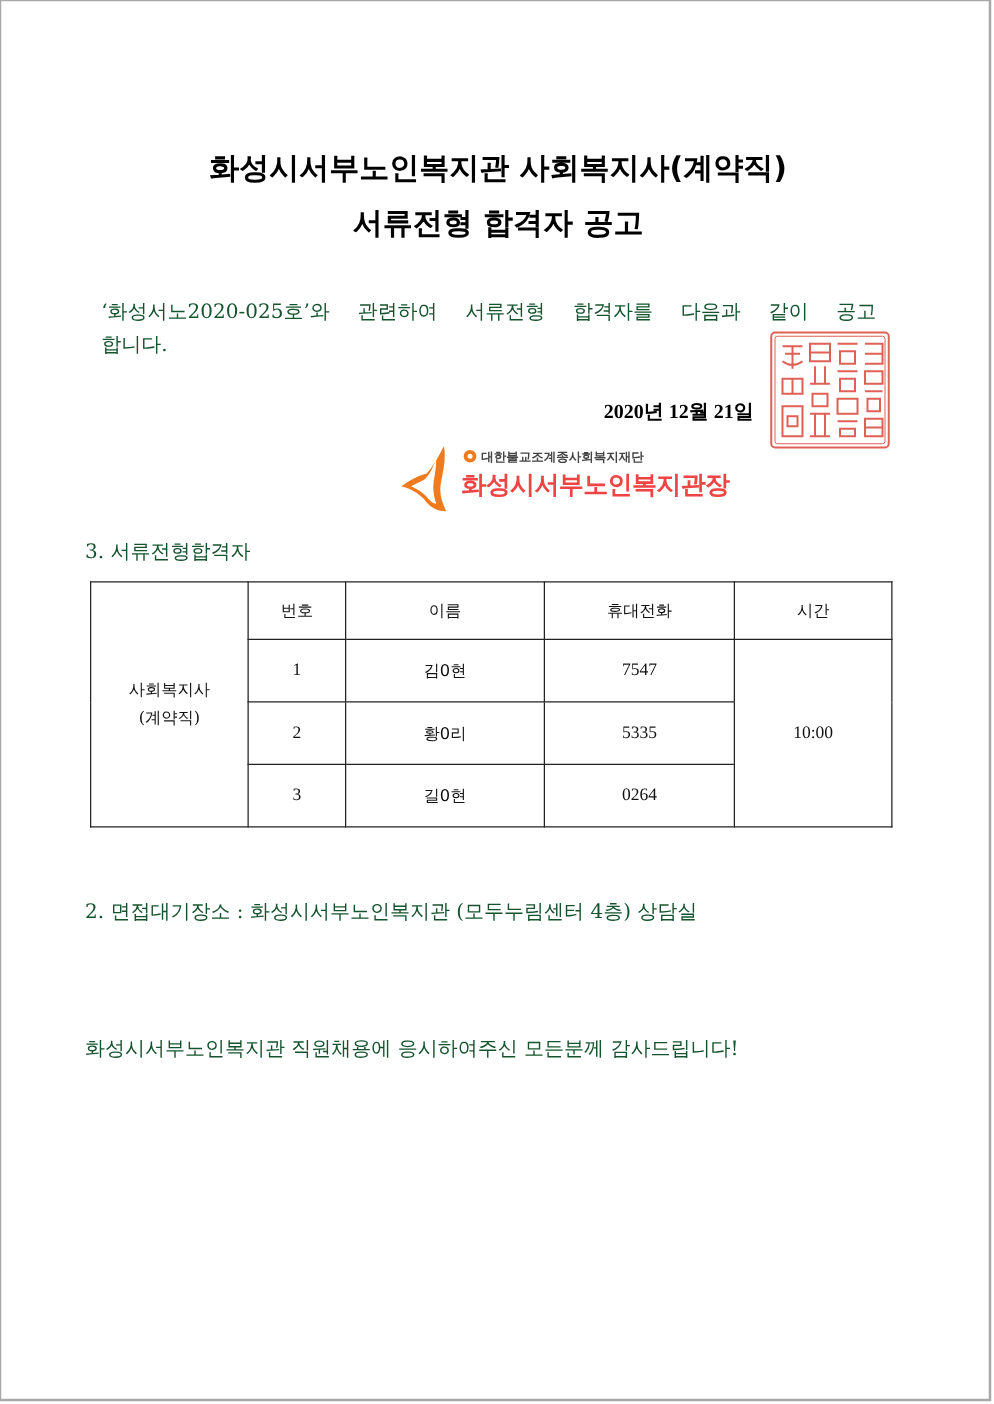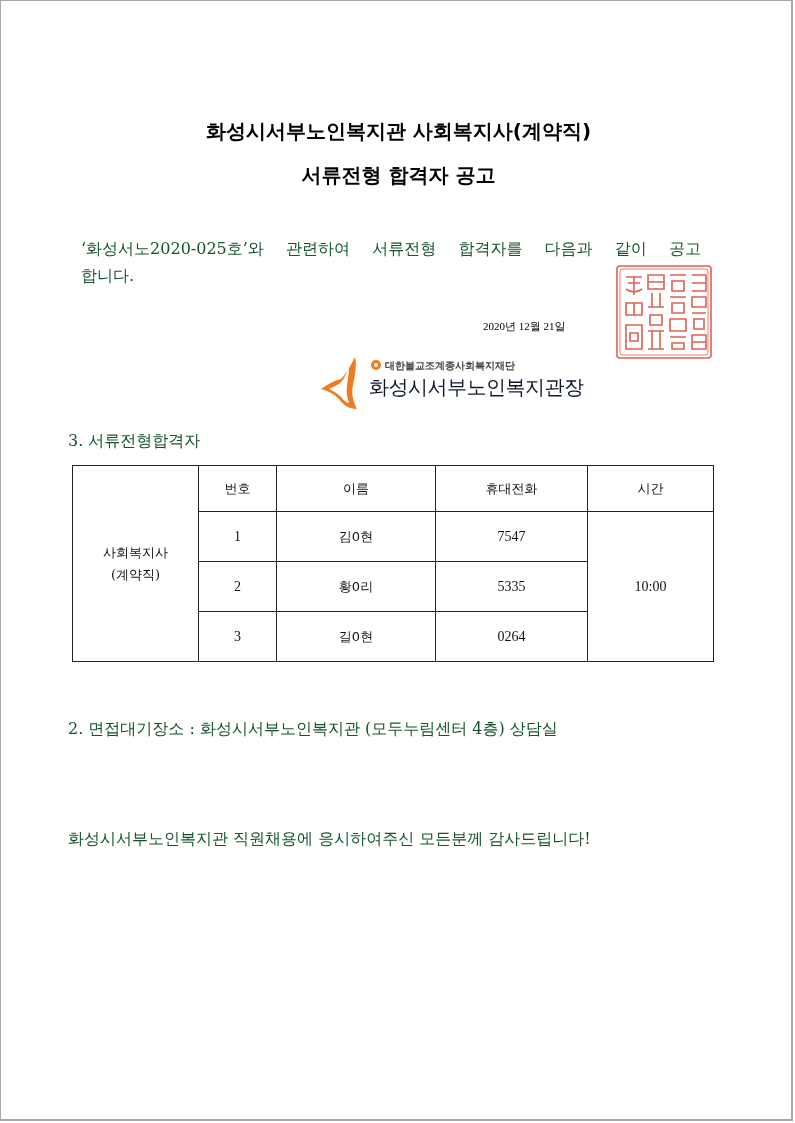--- a/index.html
+++ b/index.html
@@ -4,34 +4,34 @@
 <style>
   html, body { margin: 0; padding: 0; background: #ffffff; }
   body { width: 795px; height: 1123px; position: relative; overflow: hidden; }
   .page {
     position: absolute; left: 0; top: 0; width: 793px; height: 1121px;
     border: 1px solid #a8a8a8; border-width: 1px 2px 2px 1px; box-sizing: border-box; background: #fff;
   }
   .title {
     position: absolute; left: 0; width: 795px; text-align: center;
     font-family: "DejaVu Sans", sans-serif; font-weight: bold; color: #000;
-    font-size: 20px; letter-spacing: 0px;
+    font-size: 24px; letter-spacing: 0px;
   }
   .title.l1 { top: 117px; }
   .title.l2 { top: 161px; }
   .serif {
     font-family: "DejaVu Serif", "Liberation Serif", serif; color: #14532d;
   }
   .intro {
     position: absolute; left: 80px; top: 234px; width: 620px; font-size: 16px;
     line-height: 27px; text-align: justify; text-align-last: left;
   }
   .intro .l1 { display: block; text-align: justify; text-align-last: justify; }
   .date {
-    position: absolute; left: 482px; top: 318px; font-size: 11px; font-weight: normal;
+    position: absolute; left: 482px; top: 318px; font-size: 16px; font-weight: bold;
     font-family: "Liberation Serif", "DejaVu Serif", serif; z-index: 1;
   }
   .seal {
     position: absolute; left: 613px; top: 262px; width: 100px; height: 98px; z-index: 2;
     opacity: 0.85;
   }
   .logo { position: absolute; left: 318px; top: 354px; width: 270px; height: 56px; }
   .logo-mark { position: absolute; left: 0; top: 0; width: 42px; height: 56px; }
   .logo-sub {
     position: absolute; left: 52px; top: 4px; font-family: "DejaVu Sans", sans-serif;
@@ -40,21 +40,21 @@
   .logo-sub .dot {
     display: inline-block; width: 10px; height: 10px; border-radius: 50%;
     background: #f07a1e; vertical-align: -1px; margin-right: 4px; position: relative;
   }
   .logo-sub .dot::after {
     content: ""; position: absolute; left: 3px; top: 3px; width: 4px; height: 4px;
     border-radius: 50%; background: #fff;
   }
   .logo-main {
     position: absolute; left: 50px; top: 19px; font-family: "DejaVu Sans", sans-serif;
-    font-size: 20px; font-weight: normal; color: #0f172a; white-space: nowrap; letter-spacing: -0.5px;
+    font-size: 20px; font-weight: bold; color: #ef4444; white-space: nowrap; letter-spacing: -0.5px;
   }
   .section-label {
     position: absolute; left: 67px; font-size: 16px; white-space: nowrap;
   }
   .sec1 { top: 430px; }
   .sec2 { top: 718px; }
   .sec3 { top: 772px; }
   .closing { top: 828px; }
 
   table.list {

